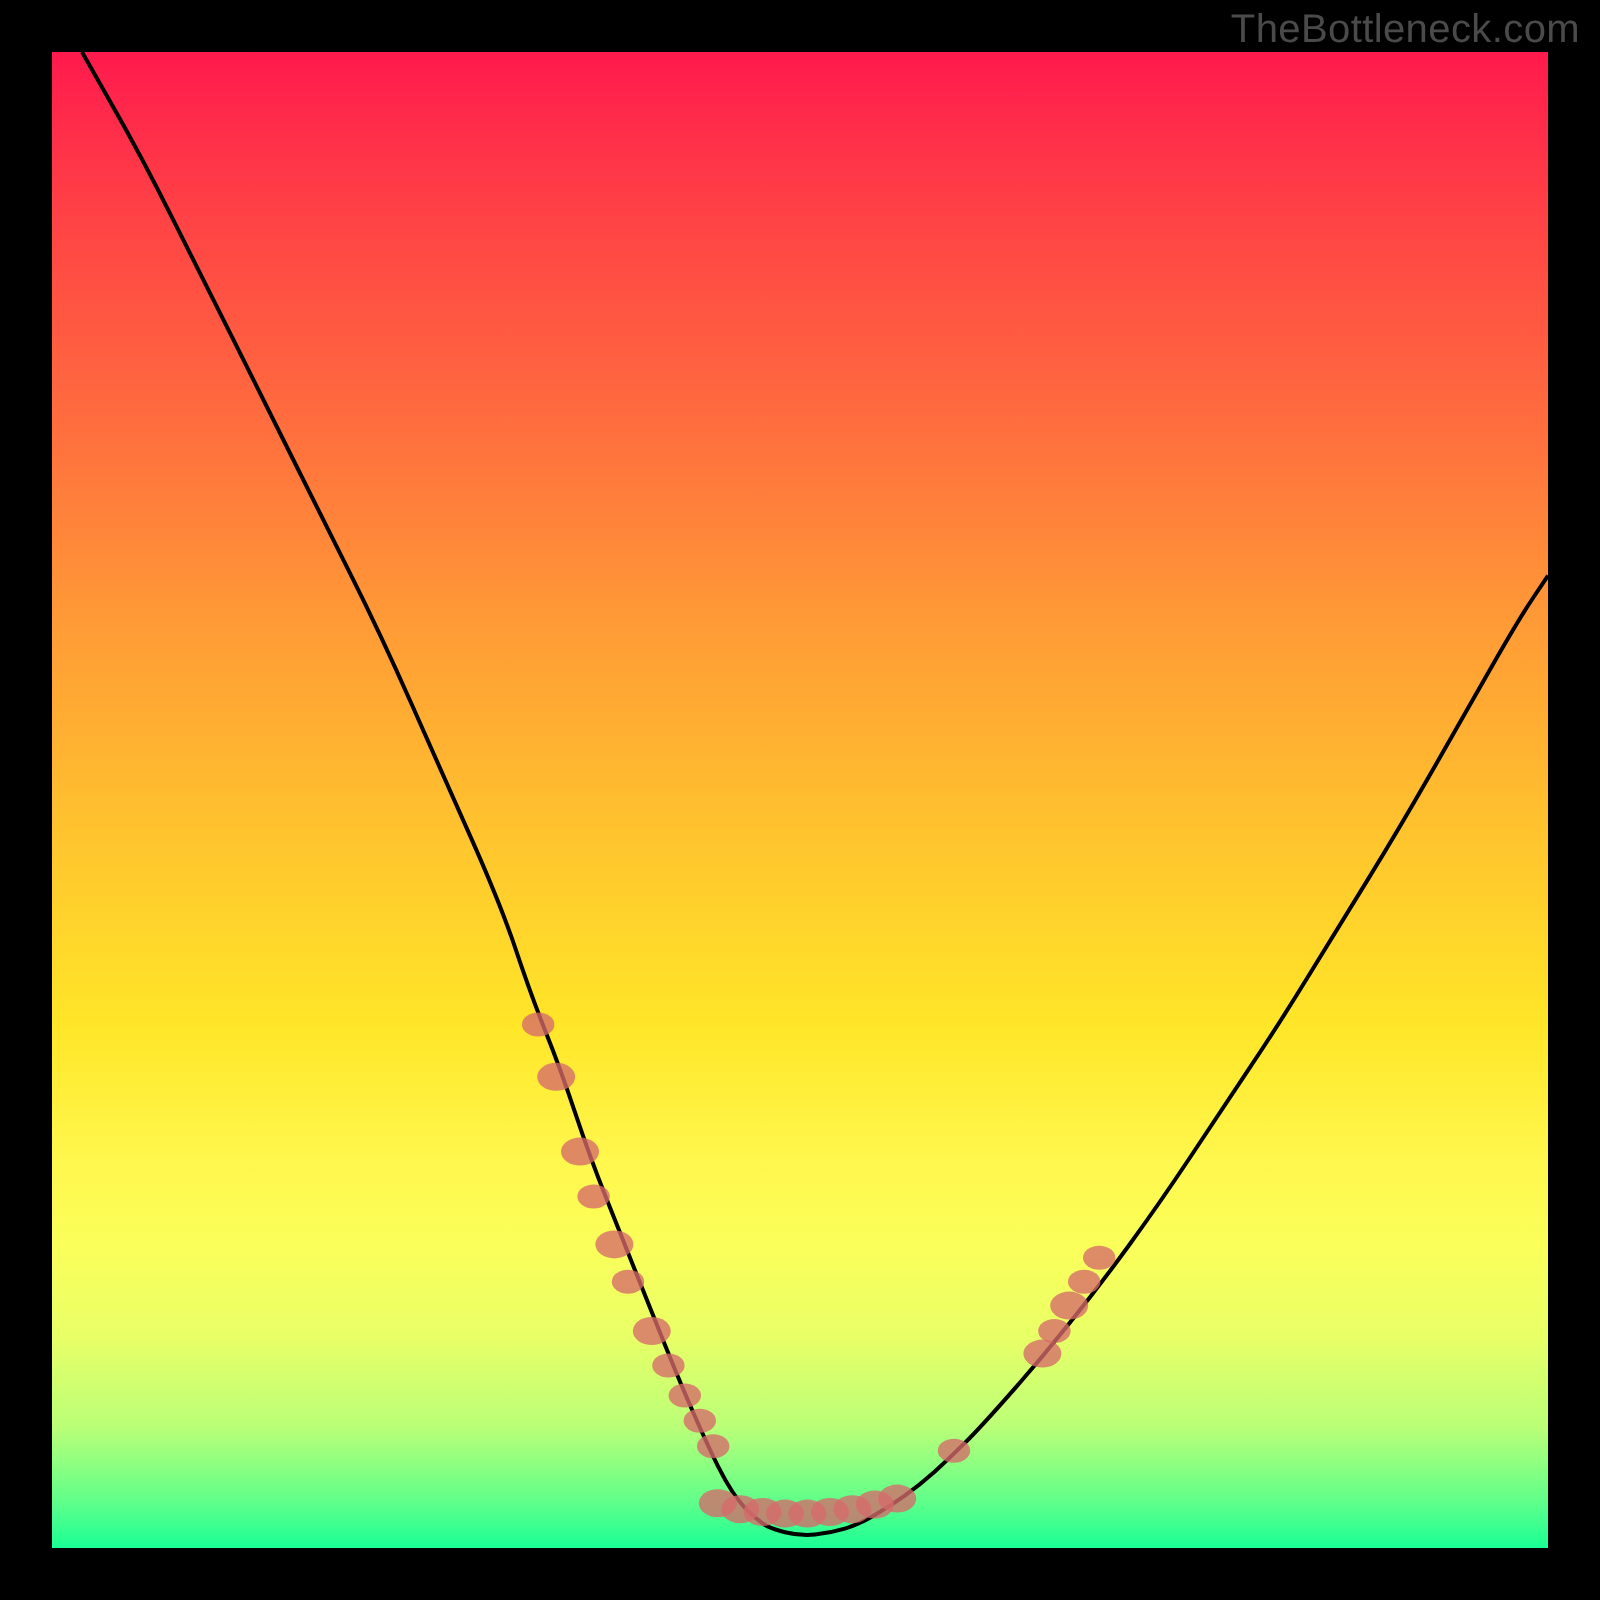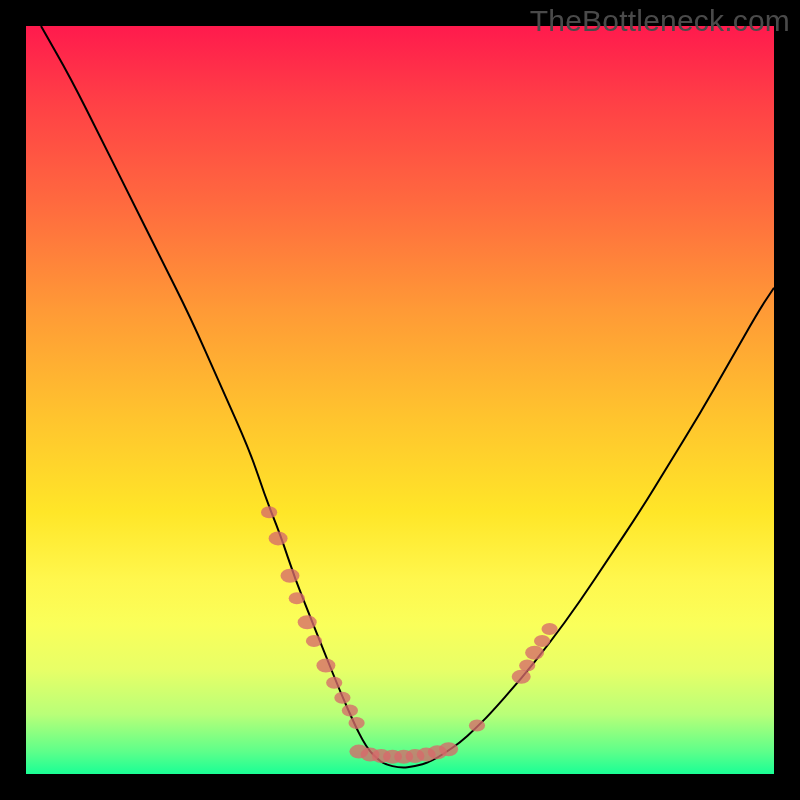--- a/index.html
+++ b/index.html
@@ -30,21 +30,21 @@
       #b9ff78 92%,
       #5eff8a 97%,
       #1aff95 100%
     );
   }
   .watermark {
     position: absolute;
     top: 4px;
     right: 10px;
     color: #4a4a4a;
-    font-size: 30px;
+    font-size: 20px;
     letter-spacing: 0.2px;
     z-index: 5;
   }
   svg.plot {
     position: absolute;
     left: 0;
     top: 0;
     width: 748px;
     height: 748px;
   }

